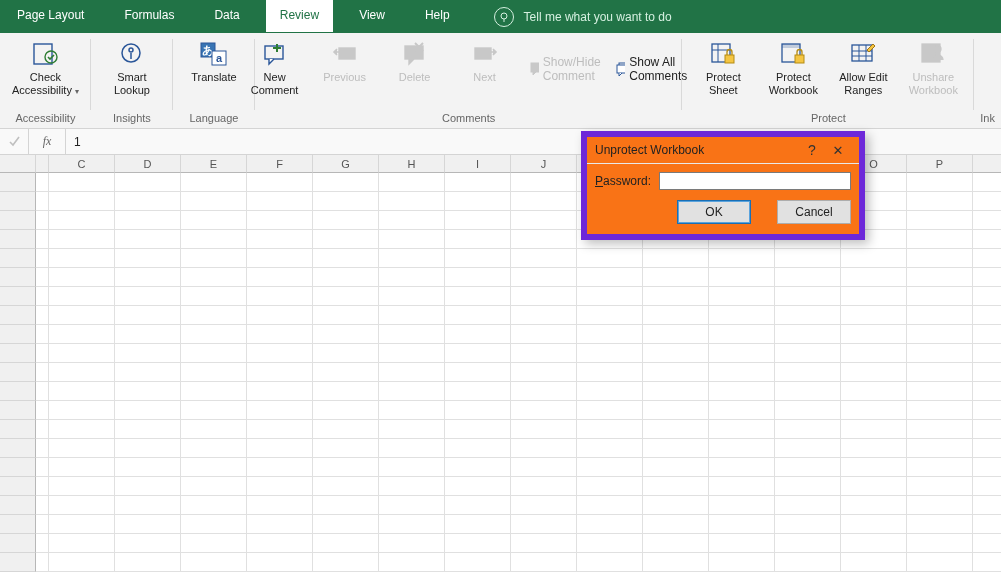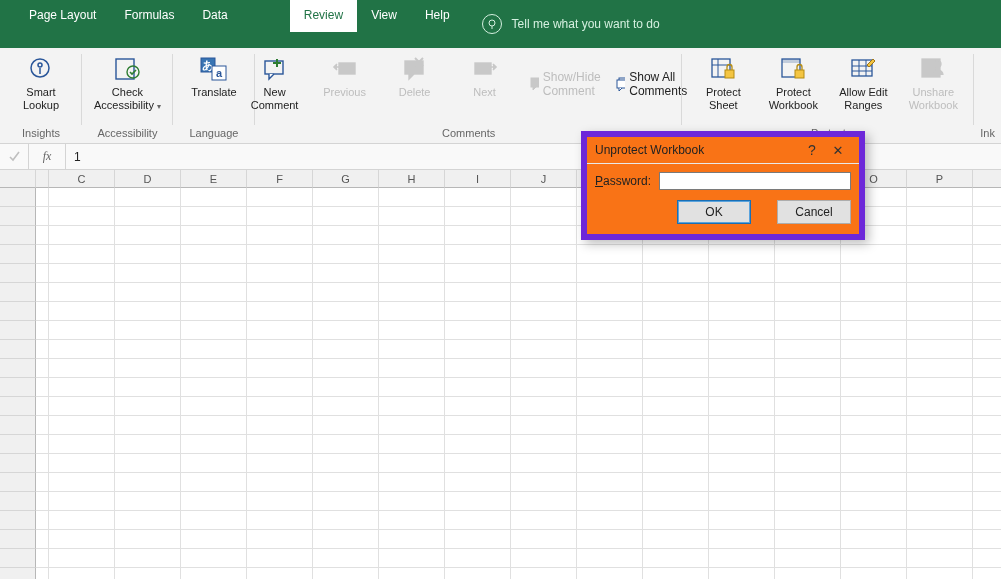--- a/index.html
+++ b/index.html
@@ -1,19 +1,19 @@
 <!DOCTYPE html>
 <html><head>
 <meta charset="utf-8">
 <style>
   html,body{margin:0;padding:0;font-family:"Segoe UI",Arial,sans-serif;font-size:12px;color:#222;background:#fff;width:1001px;}
   
-  .tabs{background:#217346;color:#fff;display:flex;align-items:stretch;height:48px;padding-left:15px;}
+  .tabs{background:#217346;color:#fff;display:flex;align-items:stretch;height:33px;padding-left:3px;gap:12px;}
   .tabs .tab{padding:8px 14px 0 14px;height:24px;cursor:pointer;}
-  .tabs .tab.active{background:#fff;color:#217346;margin-left:48px;}
+  .tabs .tab.active{background:#fff;color:#217346;}
   .search-wrap{display:flex;align-items:center;margin-left:18px;color:#d5f0e0;font-size:12px;}
   .bulb{width:18px;height:18px;border:1px solid #d5f0e0;border-radius:50%;display:flex;align-items:center;justify-content:center;margin-right:10px;}
   .bulb svg{width:10px;height:10px;}
   
   .ribbon{background:#f3f3f3;border-bottom:1px solid #d4d4d4;display:flex;height:95px;}
   .group{display:flex;flex-direction:column;align-items:center;padding:2px 6px 0 6px;position:relative;}
   .group:after{content:"";position:absolute;right:0;top:6px;bottom:18px;width:1px;background:#d9d9d9;}
   .group:last-child:after{display:none;}
   .group-label{font-size:11px;color:#666;margin-top:auto;padding-bottom:4px;text-align:center;width:100%;}
   .big-btn{display:flex;flex-direction:column;align-items:center;justify-content:flex-start;padding:2px 6px;min-width:58px;cursor:pointer;}
@@ -73,44 +73,44 @@
     <span>Tell me what you want to do</span>
   </div>
 </div>
 
 <div class="ribbon">
 
   <div class="group">
     <div class="big-btn">
       <span class="ico">
         <svg width="28" height="28" viewBox="0 0 28 28">
+            <rect x="3" y="4" width="18" height="20" fill="none" stroke="#2a5699" stroke-width="1.4"></rect>
+            <circle cx="20" cy="17" r="6" fill="none" stroke="#2e7d32" stroke-width="1.4"></circle>
+            <path d="M17 17 l2 2 l4 -4" fill="none" stroke="#2e7d32" stroke-width="1.6"></path>
+          </svg>
+      </span>
+      <span class="lbl"><span style="white-space:pre-line">Check
+Accessibility</span><span class="drop">▾</span></span>
+    </div>
+    <div class="group-label">Accessibility</div>
+  </div>
+
+  <div class="group">
+    <div class="big-btn">
+      <span class="ico">
+        <svg width="28" height="28" viewBox="0 0 28 28">
             <circle cx="13" cy="13" r="9" fill="none" stroke="#2a5699" stroke-width="1.5"></circle>
             <circle cx="13" cy="10" r="2" fill="none" stroke="#2a5699" stroke-width="1.5"></circle>
             <line x1="13" y1="13" x2="13" y2="19" stroke="#2a5699" stroke-width="1.5"></line>
           </svg>
       </span>
       <span class="lbl" style="white-space:pre-line">Smart
 Lookup</span>
     </div>
     <div class="group-label">Insights</div>
-  </div>
-
-  <div class="group">
-    <div class="big-btn">
-      <span class="ico">
-        <svg width="28" height="28" viewBox="0 0 28 28">
-            <rect x="3" y="4" width="18" height="20" fill="none" stroke="#2a5699" stroke-width="1.4"></rect>
-            <circle cx="20" cy="17" r="6" fill="none" stroke="#2e7d32" stroke-width="1.4"></circle>
-            <path d="M17 17 l2 2 l4 -4" fill="none" stroke="#2e7d32" stroke-width="1.6"></path>
-          </svg>
-      </span>
-      <span class="lbl"><span style="white-space:pre-line">Check
-Accessibility</span><span class="drop">▾</span></span>
-    </div>
-    <div class="group-label">Accessibility</div>
   </div>
 
   <div class="group">
     <div class="big-btn">
       <span class="ico">
         <svg width="30" height="28" viewBox="0 0 30 28">
             <rect x="2" y="3" width="14" height="14" fill="#3874b3" stroke="#2a5699"></rect>
             <text x="9" y="14" font-size="11" fill="#fff" text-anchor="middle" font-weight="bold">あ</text>
             <rect x="13" y="11" width="14" height="14" fill="#fff" stroke="#2a5699"></rect>
             <text x="20" y="22" font-size="11" fill="#2a5699" text-anchor="middle" font-weight="bold">a</text>

